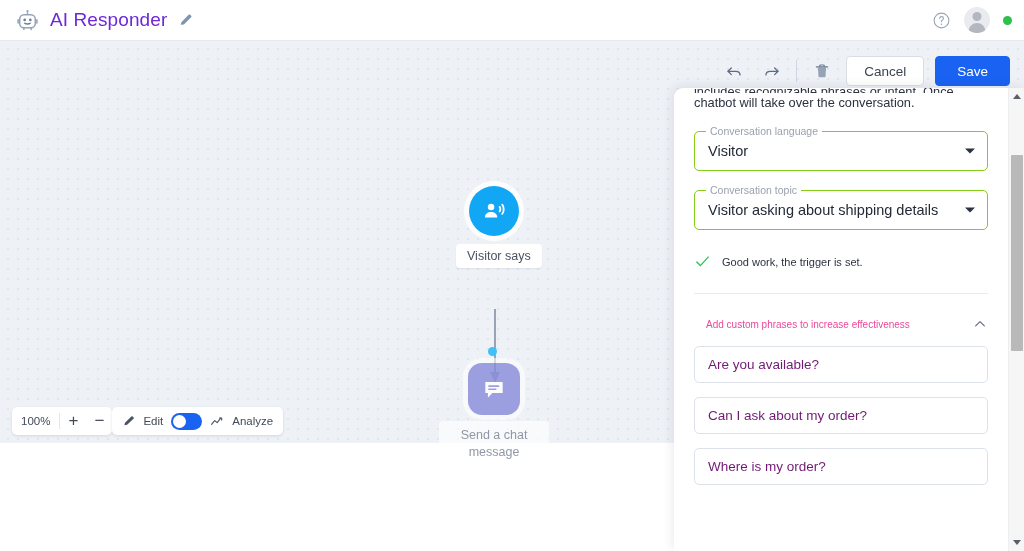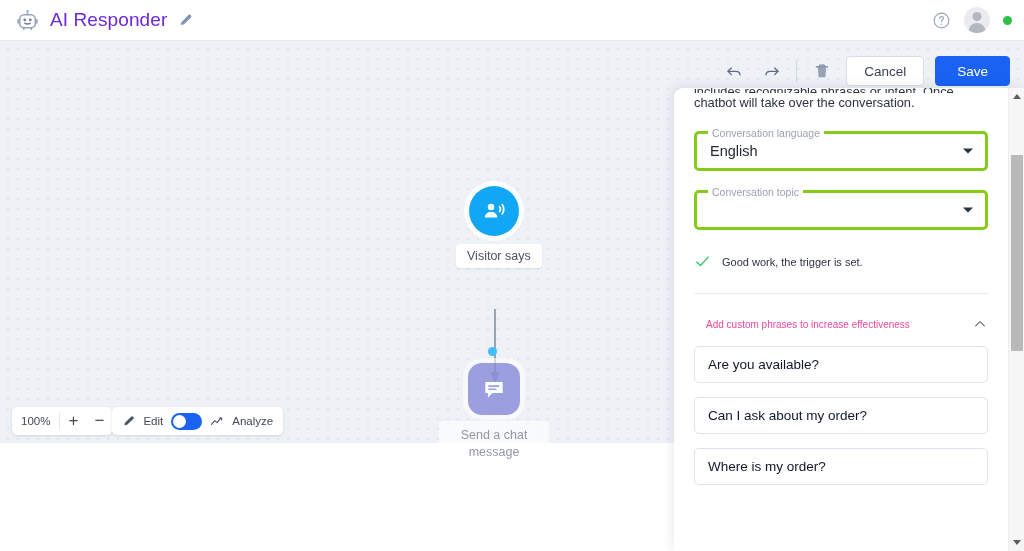--- a/index.html
+++ b/index.html
@@ -152,21 +152,21 @@
   }
   .intro-text {
     font-size: 12.8px; color: #2b3240; line-height: 1.52;
     margin-top: -6px;
   }
   .intro-text .clip { display: block; height: 11px; overflow: hidden; }
 
   
   .field {
     position: relative; margin-top: 19px;
-    height: 40px; border: 3px solid #84cc16; border-radius: 5px;
+    height: 40px; border: 1px solid #84cc16; border-radius: 5px;
     display: flex; align-items: center; padding: 0 13px;
     cursor: pointer; background: #fff;
   }
   .field-label {
     position: absolute; left: 11px; top: -7px;
     background: #ffffff; padding: 0 4px;
     font-size: 10.5px; color: #9aa1ae;
   }
   .field-value { font-size: 14.5px; color: #232a36; }
   .caret {
@@ -198,21 +198,21 @@
     display: inline-flex; align-items: center; justify-content: center;
     width: 15px; height: 15px; border: 1px solid #dfe4ec; border-radius: 3px;
     font-size: 10px; color: #7b8494; vertical-align: -2px; margin-left: 4px;
     cursor: pointer;
   }
 
   .phrase-input {
     margin-top: 14px; height: 37px;
     border: 1px solid #dde2ea; border-radius: 5px;
     display: flex; align-items: center; padding: 0 13px;
-    font-size: 13.5px; color: #0f172a; background: #fff;
+    font-size: 13.5px; color: #701a75; background: #fff;
     cursor: text;
   }
 
   
   .scrollbar {
     position: absolute; right: 0; top: 0;
     width: 16px; height: 463px;
     background: #f6f6f6; border-left: 1px solid #eceef1;
   }
   .sb-arrow {
@@ -350,26 +350,27 @@
 <div class="panel">
   <div class="panel-body">
 
     <div class="intro-text">
       <span class="clip">includes recognizable phrases or intent. Once triggered, the</span>
       <span>chatbot will take over the conversation.</span>
     </div>
 
     <div class="field">
       <span class="field-label">Conversation language</span>
-      <span class="field-value">English</span>
+      <span class="field-value">Visitor</span>
       <span class="caret"></span>
     </div>
 
     <div class="field">
       <span class="field-label">Conversation topic</span>
+      <span class="field-value">Visitor asking about shipping details</span>
       <span class="caret"></span>
     </div>
 
     <div class="status-row">
       <span style="display:flex;">
         <svg width="17" height="17" viewBox="0 0 24 24" fill="none">
           <path d="M4 12.6l5 5.2L20 5.8" stroke="#33c55e" stroke-width="2" stroke-linecap="round" stroke-linejoin="round"></path>
         </svg>
       </span>
       <span class="status-text">Good work, the trigger is set.</span>

